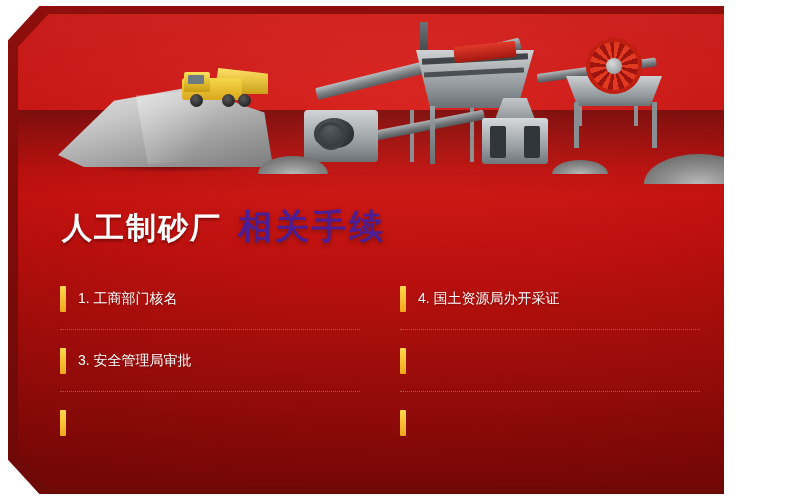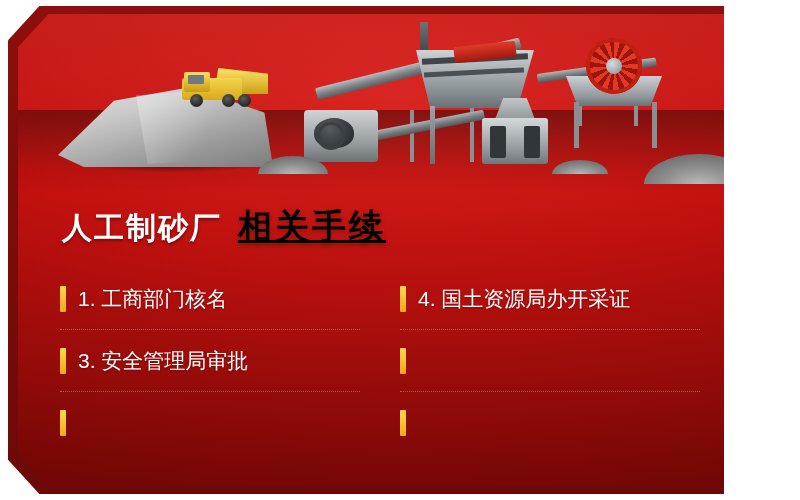--- a/index.html
+++ b/index.html
@@ -378,24 +378,23 @@
   .title-main {
     font-size: 30px;
     font-weight: bold;
     color: #ffffff;
     letter-spacing: 2px;
     text-shadow: 0 2px 3px rgba(60,0,0,0.55);
   }
   .title-accent {
     font-size: 34px;
     font-weight: bold;
-    color: #000000;
+    color: #4c1d95;
     letter-spacing: 3px;
     text-shadow: 0 2px 4px rgba(80,20,0,0.55);
-    text-decoration: underline;
   }
 
   
   .list {
     position: absolute;
     left: 60px;
     top: 268px;
     width: 690px;
     display: grid;
     grid-template-columns: 340px 350px;
@@ -408,21 +407,21 @@
     position: relative;
   }
   .bar {
     width: 6px;
     height: 26px;
     background: linear-gradient(180deg, #ffd84d 0%, #f0a81c 100%);
     border-radius: 1px;
     flex: none;
   }
   .item-text {
-    font-size: 21px;
+    font-size: 14px;
     color: #ffffff;
     white-space: nowrap;
     text-shadow: 0 1px 2px rgba(70,0,0,0.45);
   }
   
   .item.sep::after {
     content: "";
     position: absolute;
     left: 0;
     bottom: 0;

